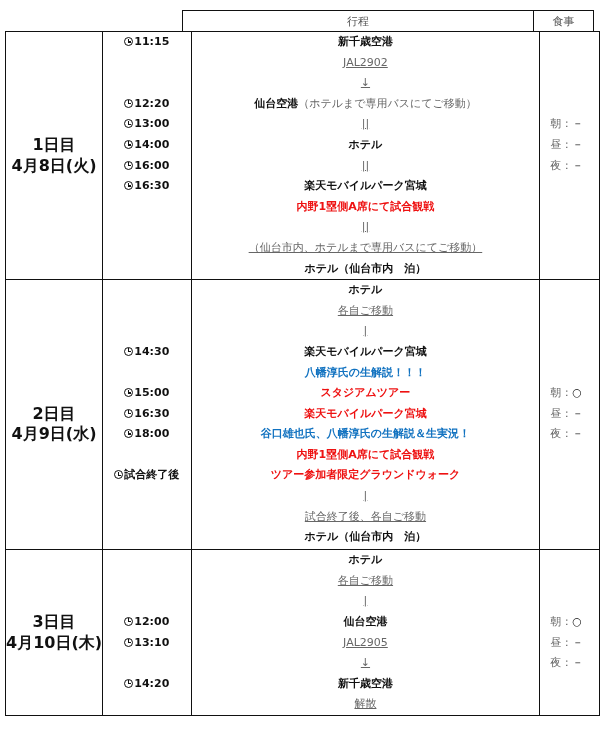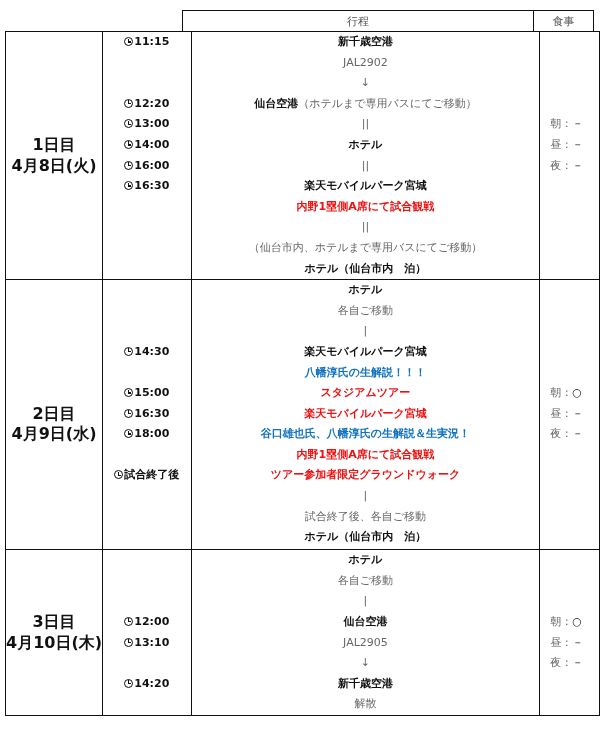--- a/index.html
+++ b/index.html
@@ -9,21 +9,21 @@
   table { position: absolute; border-collapse: collapse; table-layout: fixed; }
   .hdr { left: 182px; top: 10px; }
   .hdr td { border: 1.6px solid #111; height: 20px; text-align: center; font-size: 11px;
             color: #555; padding: 0; vertical-align: middle; }
   .main { left: 5px; top: 31px; }
   .main td { border: 1.6px solid #111; padding: 0; vertical-align: top; }
   .c1 { width: 89px; } .c2 { width: 88px; } .c3 { width: 350px; } .c4 { width: 59px; }
   .line { height: 20.6px; line-height: 20.6px; font-size: 11px; white-space: nowrap; }
   .center { text-align: center; }
   .bold { font-weight: bold; color: #111; }
-  .gray { color: #666; }
+  .gray { color: #666; text-decoration: underline; }
   .red { color: #ee1111; font-weight: bold; }
   .blue { color: #1172c0; font-weight: bold; }
   .time { text-align: center; font-weight: bold; font-size: 11px; }
   .clock { display: inline-block; width: 9px; height: 9px; border: 1.6px solid #111; border-radius: 50%;
            position: relative; vertical-align: -1px; margin-right: 1px; box-sizing: border-box; }
   .clock::before { content: ""; position: absolute; left: 2.5px; top: 0.5px; width: 1.4px; height: 3.4px; background: #111; }
   .clock::after { content: ""; position: absolute; left: 2.5px; top: 3.2px; width: 3px; height: 1.4px; background: #111; }
   .day { text-align: center; font-weight: bold; font-size: 16px; }
   .meal { padding-left: 10px; font-size: 11px; }
   .meal .ml { color: #666; }

